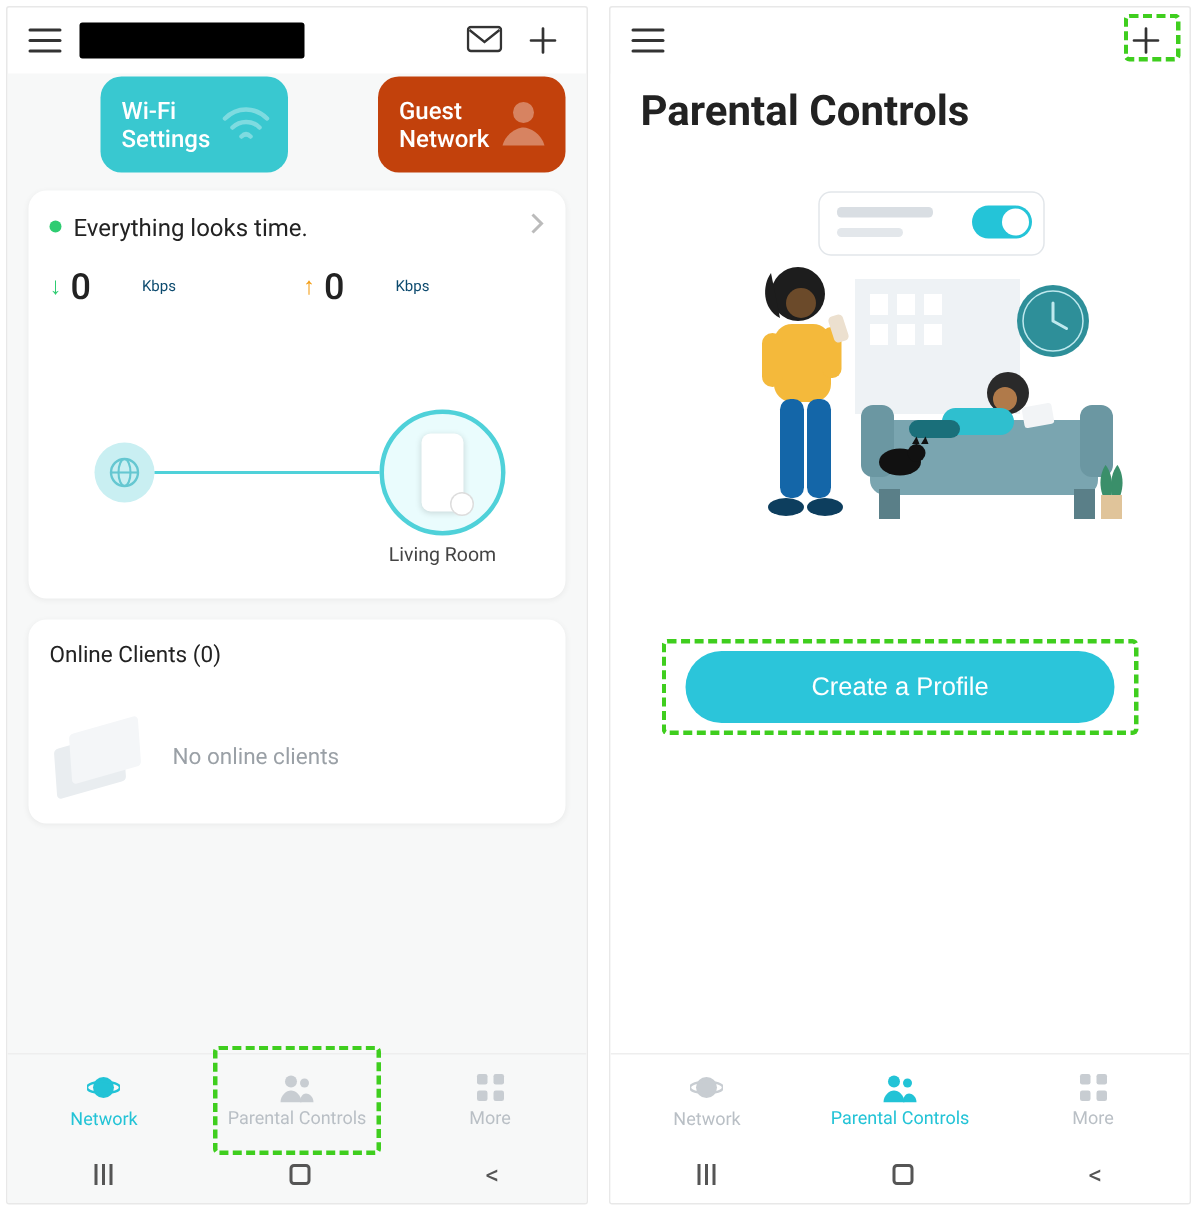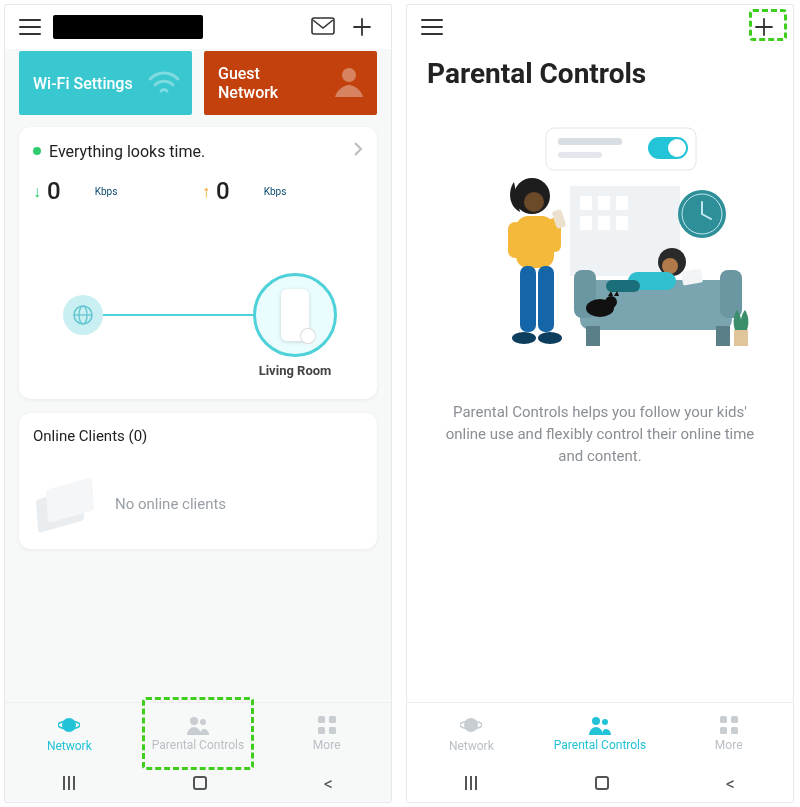--- a/index.html
+++ b/index.html
@@ -46,27 +46,28 @@
     width: 30px; height: 30px;
     display:flex; align-items:center; justify-content:center;
   }
 
   
   .cards-row {
     display:flex; gap:12px; padding: 2px 14px 12px;
   }
   .card-btn {
     flex:1; height: 64px;
-    border-radius: 2px;
+    border-radius: 14px;
     color:#fff;
     display:flex; align-items:center;
     padding: 0 14px;
     position:relative;
     font-size: 16px;
     font-weight: 500;
+    margin-left: 48px;
   }
   .card-wifi { background:#39c8d0; }
   .card-guest { background:#c2410c; }
   .card-btn .bg-ico {
     position:absolute; right:8px; top:50%; transform:translateY(-50%);
     opacity:.35;
   }
 
   
   .panel {
@@ -92,21 +93,20 @@
   }
   .arrow-down { color:#2ecc71; font-weight:600; }
   .arrow-up { color:#f39c12; font-weight:600; }
   .speed .num { font-size:24px; font-weight:500; }
   .speed .unit { font-size:10px; color:#0c4a6e;margin-left:28px; }
 
   .topology {
     height: 150px;
     position:relative;
     margin-top: 30px;
-    font-weight: bold;
   }
   .globe-node {
     position:absolute; left:30px; top:60px;
     width:40px; height:40px; border-radius:50%;
     background:#c9eff2;
     display:flex; align-items:center; justify-content:center;
   }
   .globe-node svg { opacity:.7; }
   .line {
     position:absolute; left:70px; top:79px; width:150px; height:2px;
@@ -429,22 +429,27 @@
         <rect x="88" y="144" width="16" height="66" rx="7" fill="#1466a8"></rect>
         <ellipse cx="74" cy="216" rx="12" ry="6" fill="#0d3e5e"></ellipse>
         <ellipse cx="100" cy="216" rx="12" ry="6" fill="#0d3e5e"></ellipse>
 
         <rect x="284" y="208" width="14" height="16" fill="#e0c49a"></rect>
         <path d="M291 208c-2-14 4-20 4-20s6 8 2 20" fill="#3a8f6a"></path>
         <path d="M291 208c2-14-4-20-4-20s-6 8-2 20" fill="#3a8f6a"></path>
       </svg>
     </div>
 
-    <div class="pc-desc">Parental Controls helps you follow your kids' online use and flexibly control their online time and content.</div>
-
+
+    <div class="cta-wrap" style="position:relative">
+      <button class="cta-btn">
+        <span>Create a Profile</span>
+      </button>
+      <div class="highlight hl-cta"></div>
+    </div>
 
     <div style="flex:1"></div>
 
     <div class="bottomnav">
       <div class="navitem">
         <svg width="22" height="22" viewBox="0 0 22 22">
             <circle cx="11" cy="11" r="7" fill="#c8cdd2"></circle>
             <ellipse cx="11" cy="11" rx="11" ry="4" fill="none" stroke="#c8cdd2" stroke-width="1.6"></ellipse>
           </svg>
         <span>Network</span>

